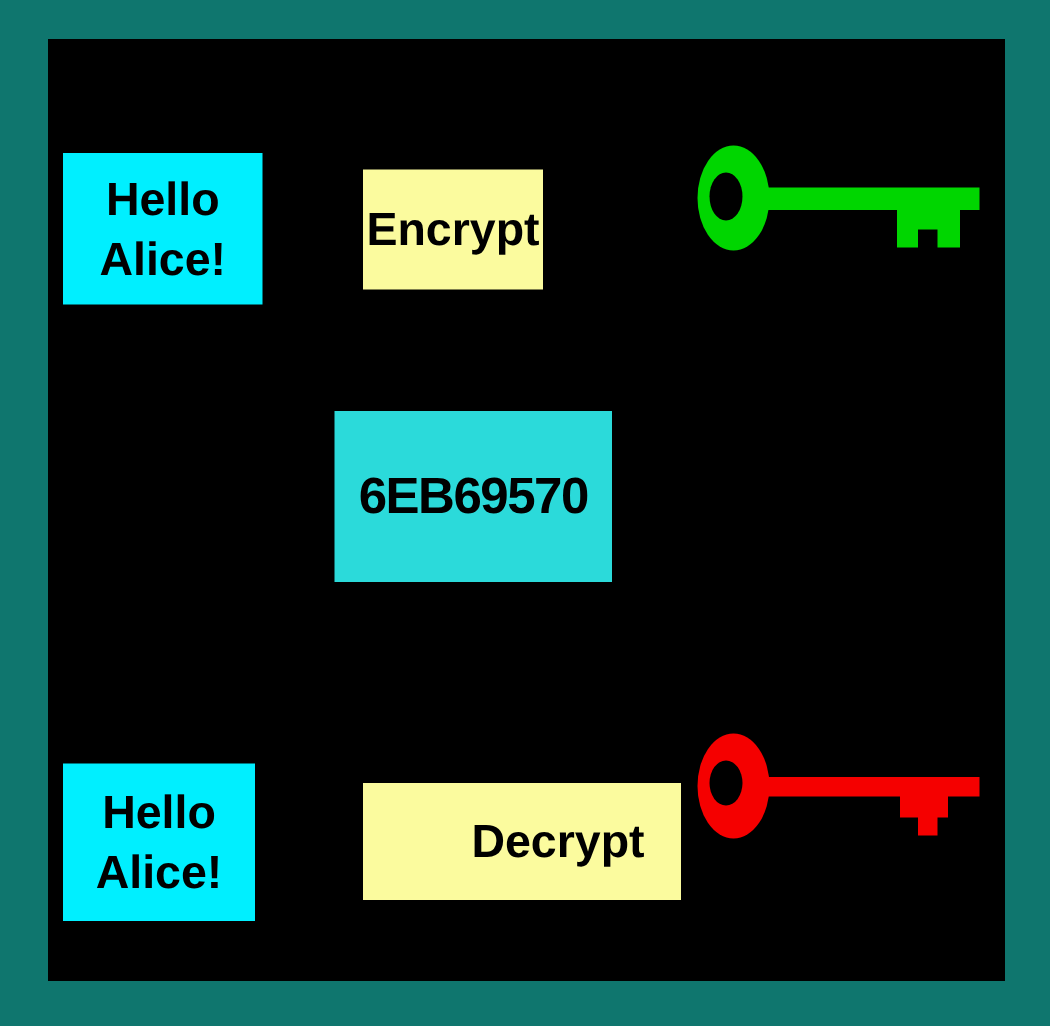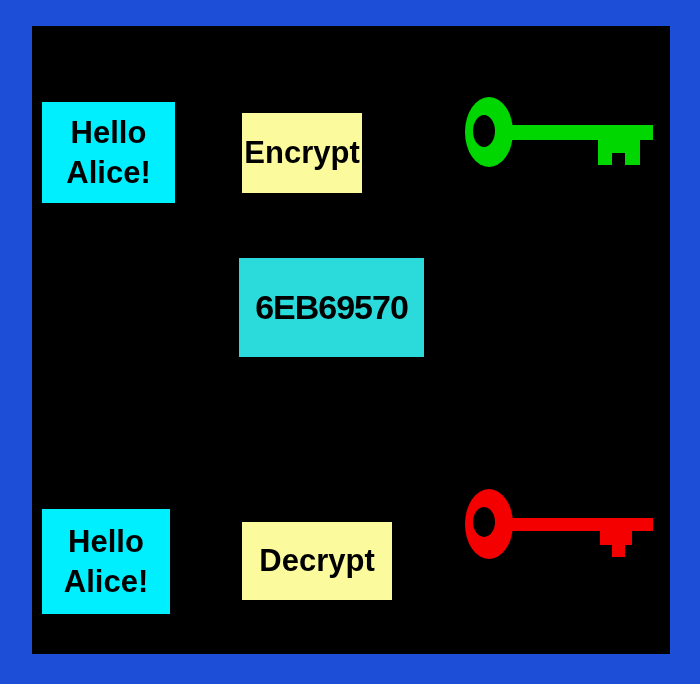--- a/index.html
+++ b/index.html
@@ -5,21 +5,21 @@
   html, body {
     margin: 0;
     padding: 0;
     background: #ffffff;
     font-family: "Liberation Sans", sans-serif;
   }
   .page {
     position: relative;
     width: 700px;
     height: 684px;
-    background: #1d4ed8;
+    background: #0f766e;
     overflow: hidden;
   }
   .canvas {
     position: absolute;
     left: 32px;
     top: 26px;
     width: 638px;
     height: 628px;
     background: #000000;
   }
@@ -44,38 +44,38 @@
     background: #00efff;
     font-size: 31px; line-height: 40px;
   }
   .encrypt-box {
     left: 210px; top: 87px;
     width: 120px; height: 80px;
     background: #fbfb9e;
     font-size: 31px;
   }
   .ciphertext-box {
-    left: 191px; top: 232px;
-    width: 185px; height: 99px;
+    left: 191px; top: 248px;
+    width: 185px; height: 114px;
     background: #2bdada;
     font-size: 34px; line-height: 43px;
     letter-spacing: -1px;
-    margin-left: 16px;
   }
   .plaintext-bottom {
     left: 10px; top: 483px;
     width: 128px; height: 105px;
     background: #00efff;
     font-size: 31px; line-height: 40px;
   }
   .decrypt-box {
     left: 210px; top: 496px;
-    width: 150px; height: 78px;
+    width: 164px; height: 78px;
     background: #fbfb9e;
     font-size: 31px;
+    padding-left: 48px;
   }
   .key-svg {
     position: absolute;
     width: 194px;
     height: 80px;
   }
   .key-green { left: 431px; top: 66px; }
   .key-red   { left: 431px; top: 459px; }
 </style>
 </head>

